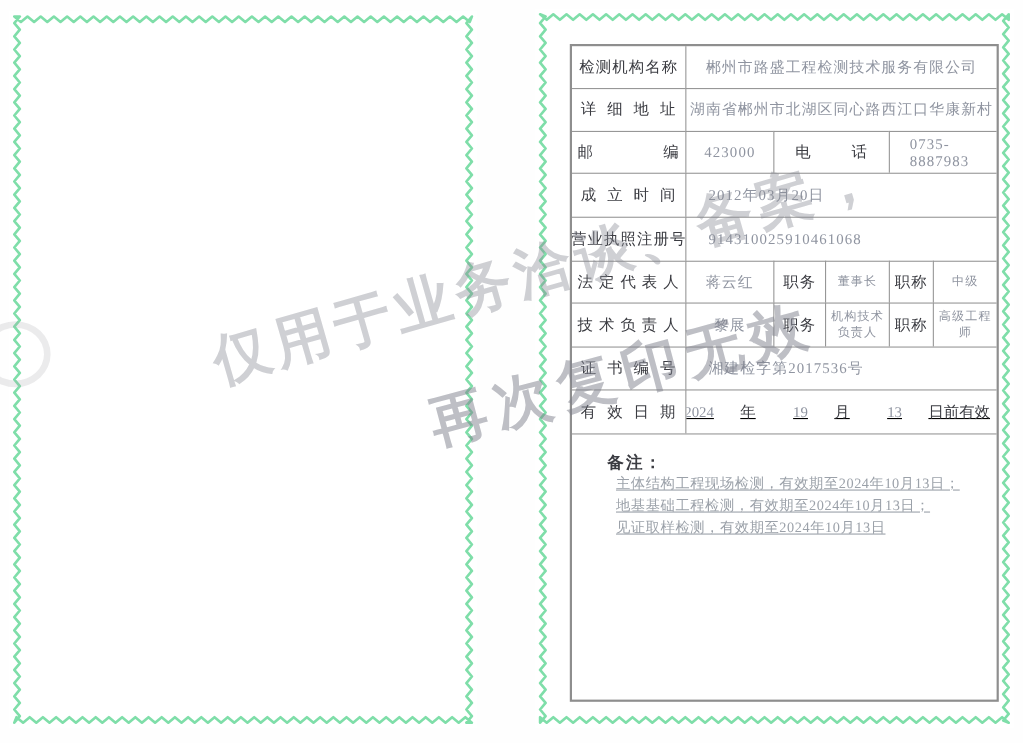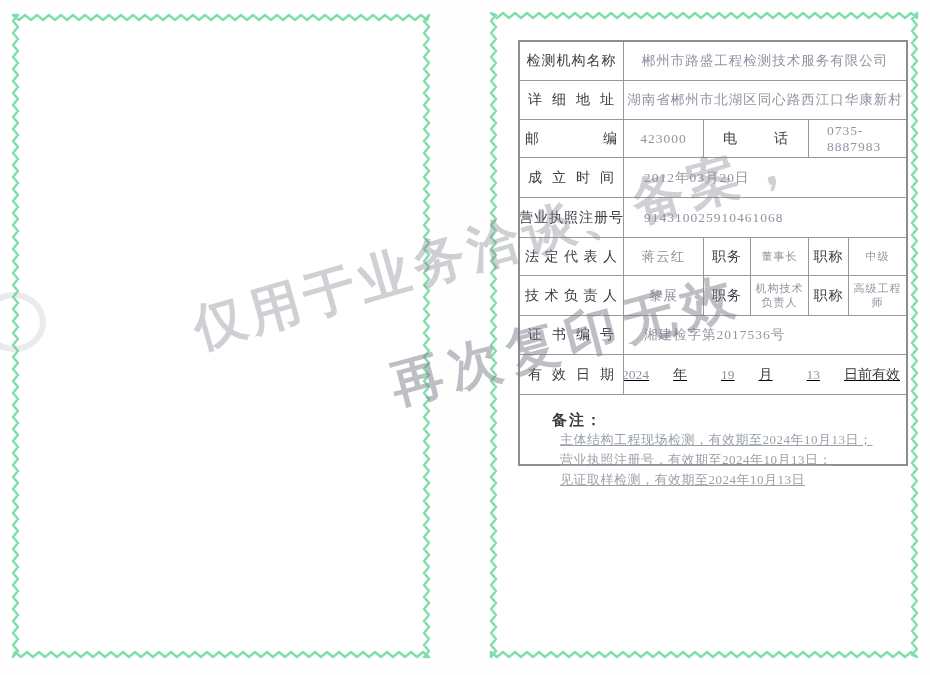--- a/index.html
+++ b/index.html
@@ -14,21 +14,21 @@
   }
   .page{position:absolute;background:#ffffff;}
   #page-left{left:8px;top:10px;width:426px;height:652px;}
   #page-right{left:486px;top:8px;width:436px;height:654px;}
   svg.zigzag{position:absolute;left:0;top:0;}
   svg.zigzag path{fill:none;stroke:var(--green);stroke-width:2.4;
     stroke-linejoin:round;stroke-linecap:round;opacity:.92;}
 
   
   .cert{
-    position:absolute;left:32px;top:32px;width:390px;height:426px;
+    position:absolute;left:32px;top:32px;width:390px;height:598px;
     border:2px solid var(--frame);box-sizing:border-box;
     display:flex;flex-direction:column;background:transparent;z-index:2;
   }
   .grid{
     display:grid;
     grid-template-columns:103px 80px 47px 58px 40px 58px;
     grid-template-rows:38px 39px 38px 40px 40px 38px 40px 39px 40px;
   }
   .cell{display:flex;align-items:center;justify-content:center;
     border-left:1px solid var(--line);border-top:1px solid var(--line);
@@ -123,21 +123,21 @@
         <span class="num">19</span>
         <span class="dark wide">月</span>
         <span class="num">13</span>
         <span class="dark">日前有效</span>
       </div>
     </div>
 
     <div class="remarks">
       <div class="remarks-title">备注：</div>
       <div class="remark-line">主体结构工程现场检测，有效期至2024年10月13日；</div>
-      <div class="remark-line">营业执照注册号，有效期至2024年10月13日；</div>
+      <div class="remark-line">地基基础工程检测，有效期至2024年10月13日；</div>
       <div class="remark-line">见证取样检测，有效期至2024年10月13日</div>
     </div>
   </div>
 </div>
 
 <div class="wm" id="wm1">仅用于业务洽谈、备案，</div>
 <div class="wm" id="wm2">再次复印无效</div>
 
 <div class="smudge"></div>
 

